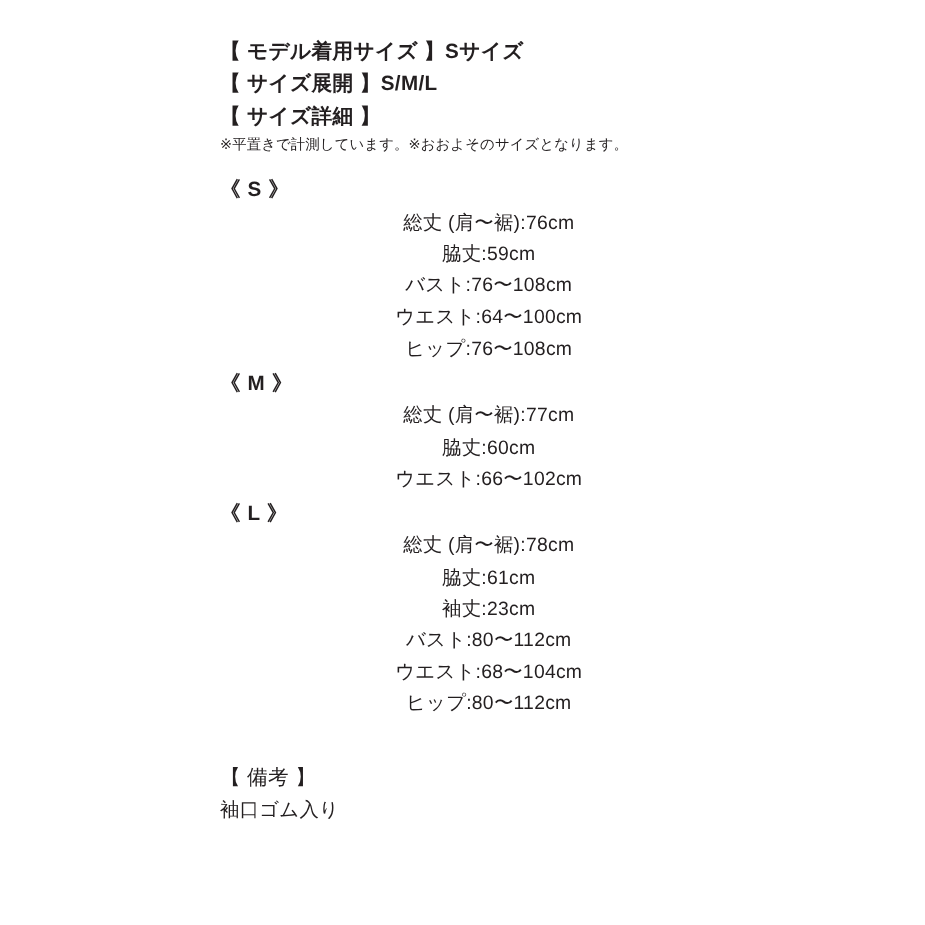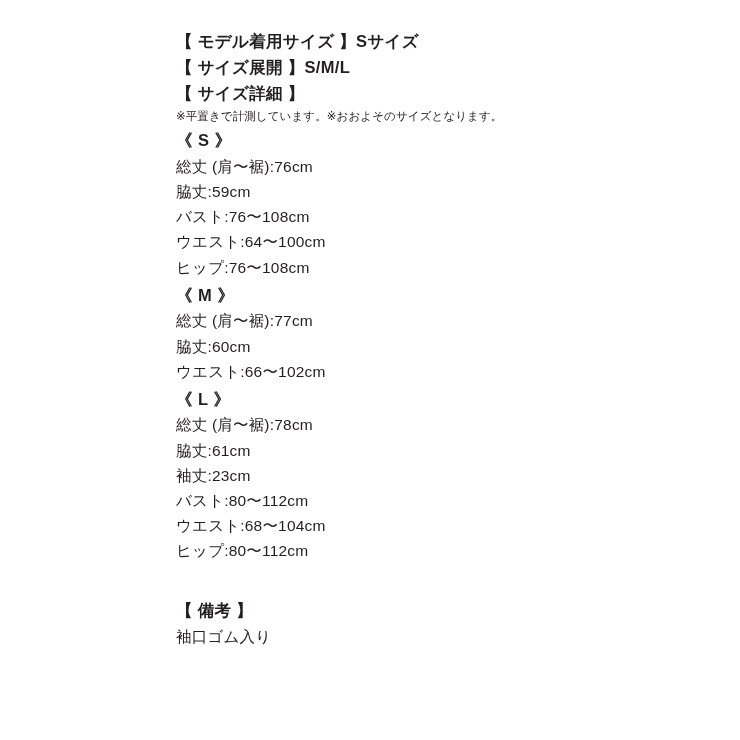--- a/index.html
+++ b/index.html
@@ -30,46 +30,47 @@
     font-weight: bold;
     line-height: 1.58;
     letter-spacing: 0.3px;
     white-space: pre;
   }
   .note {
     font-size: 11.5px;
     line-height: 1.5;
     letter-spacing: 0.1px;
     margin-top: 2px;
-    margin-bottom: 2px;
+    margin-bottom: 14px;
     color: #231f20;
   }
   .size-label {
     font-size: 16.5px;
     font-weight: bold;
     line-height: 1.62;
     letter-spacing: 0.5px;
     white-space: pre;
     margin-top: 2px;
   }
   .spec-line {
     font-size: 15.5px;
     line-height: 1.62;
     letter-spacing: 0.2px;
     white-space: pre;
+    text-align: center;
   }
   .group {
     margin-bottom: 0;
   }
   .gap {
     height: 34px;
   }
   .remarks-heading {
     font-size: 16.5px;
-    font-weight: bold;
+    font-weight: normal;
     line-height: 1.6;
     letter-spacing: 0.3px;
     white-space: pre;
   }
   .remarks-line {
     font-size: 15.5px;
     line-height: 1.62;
     letter-spacing: 0.2px;
     white-space: pre;
   }

